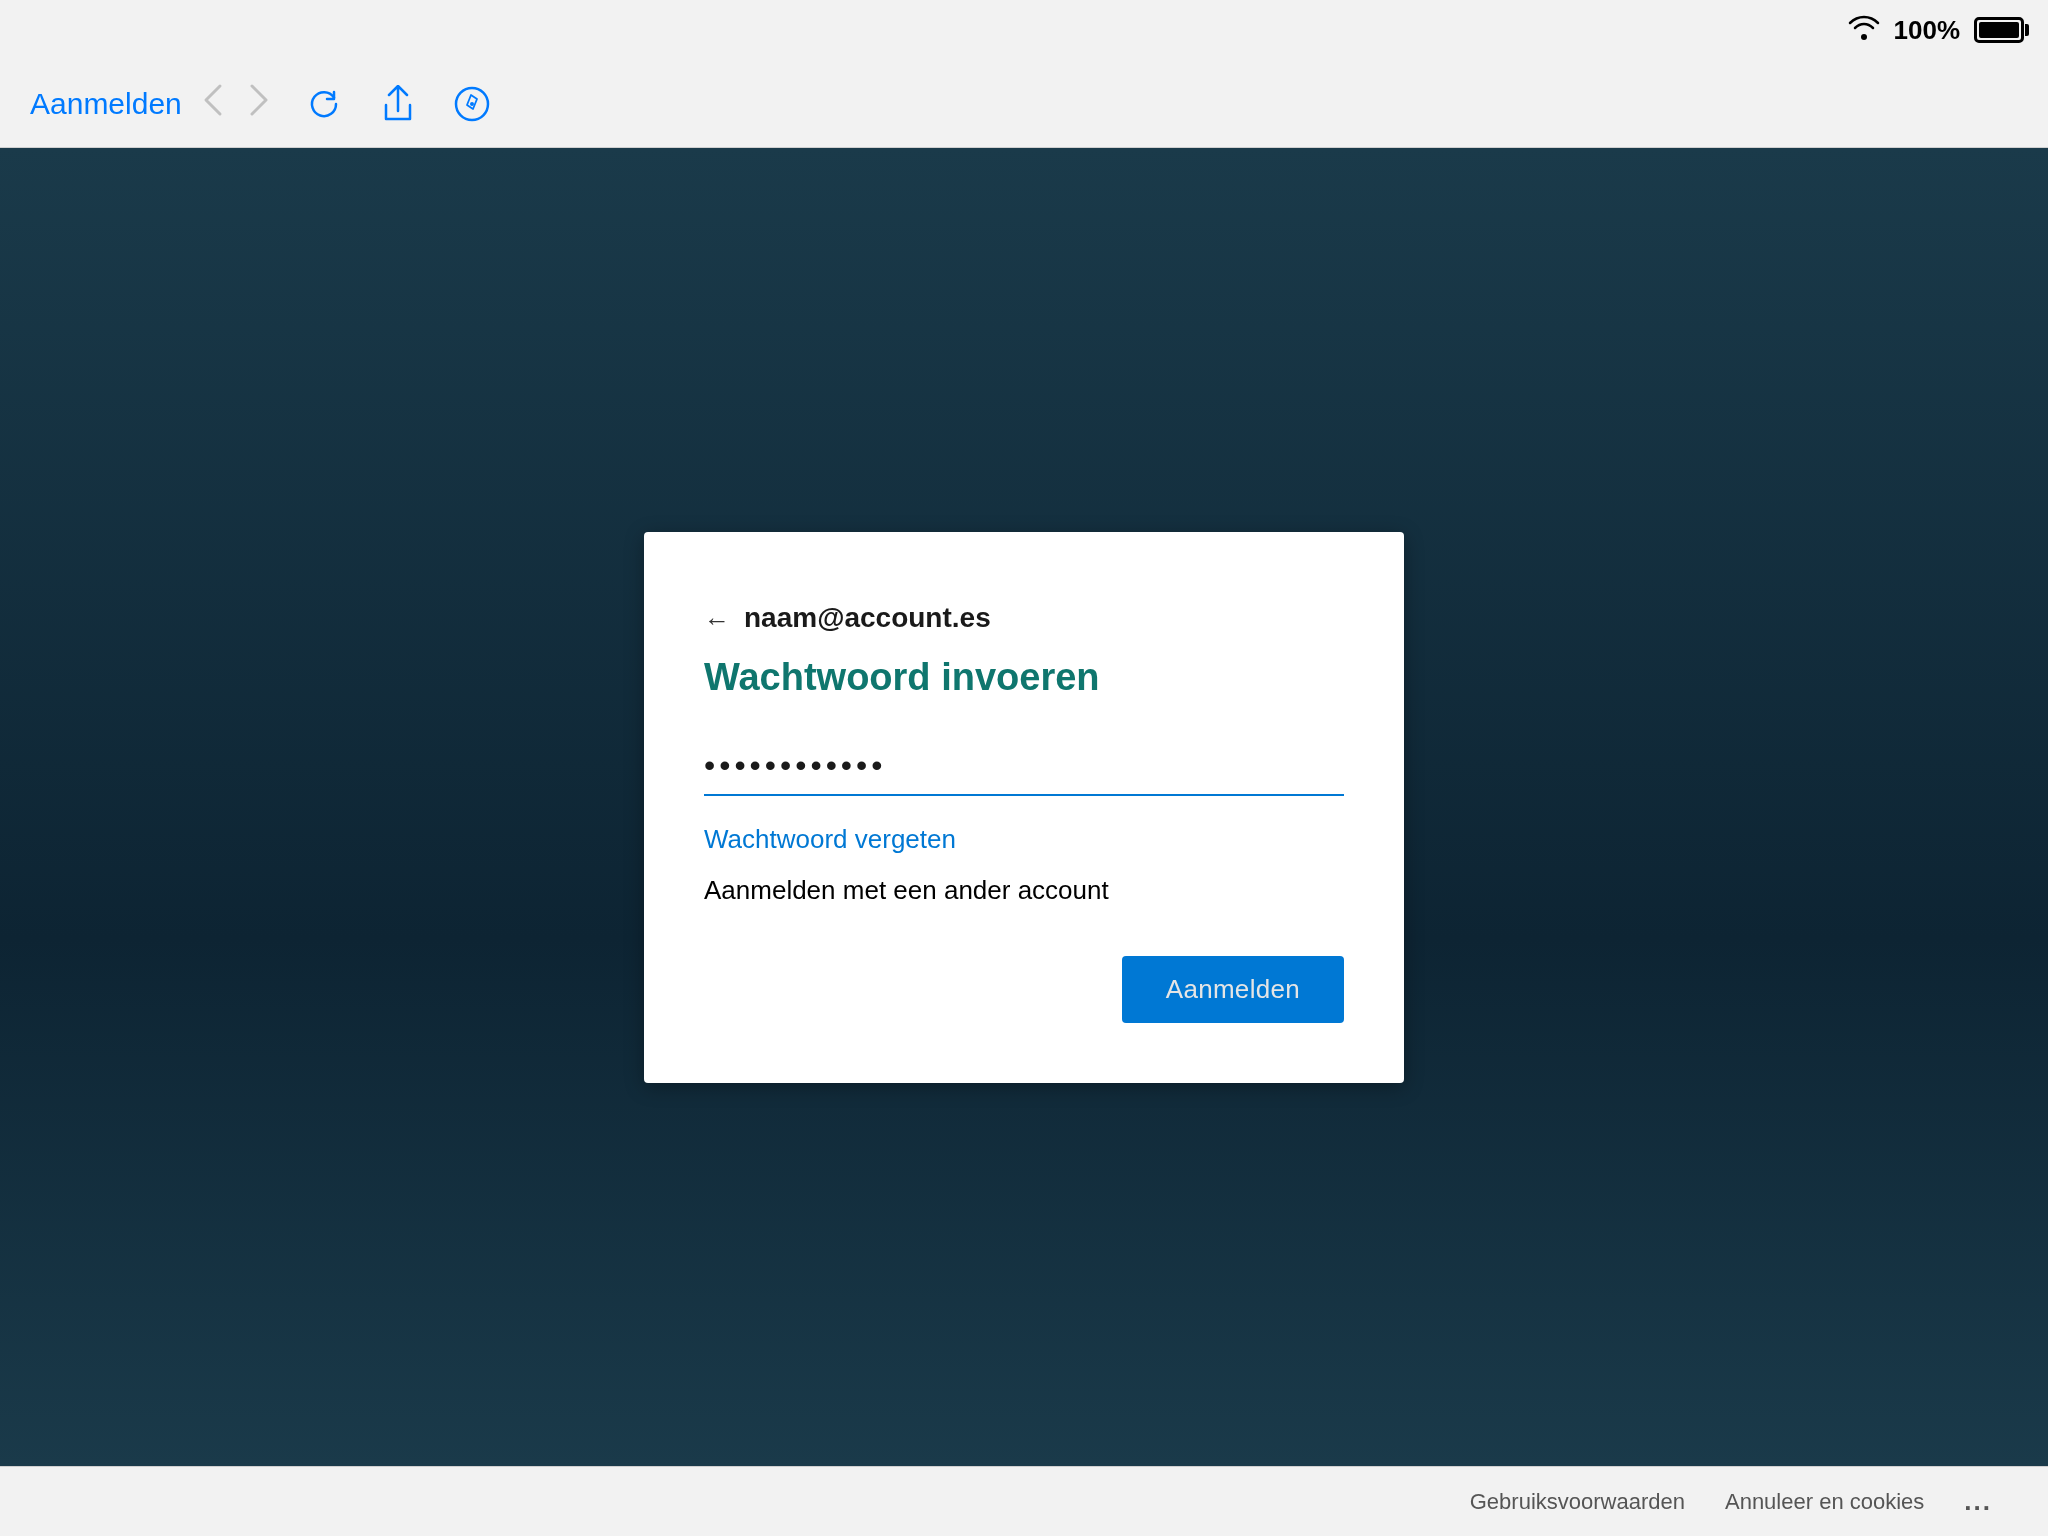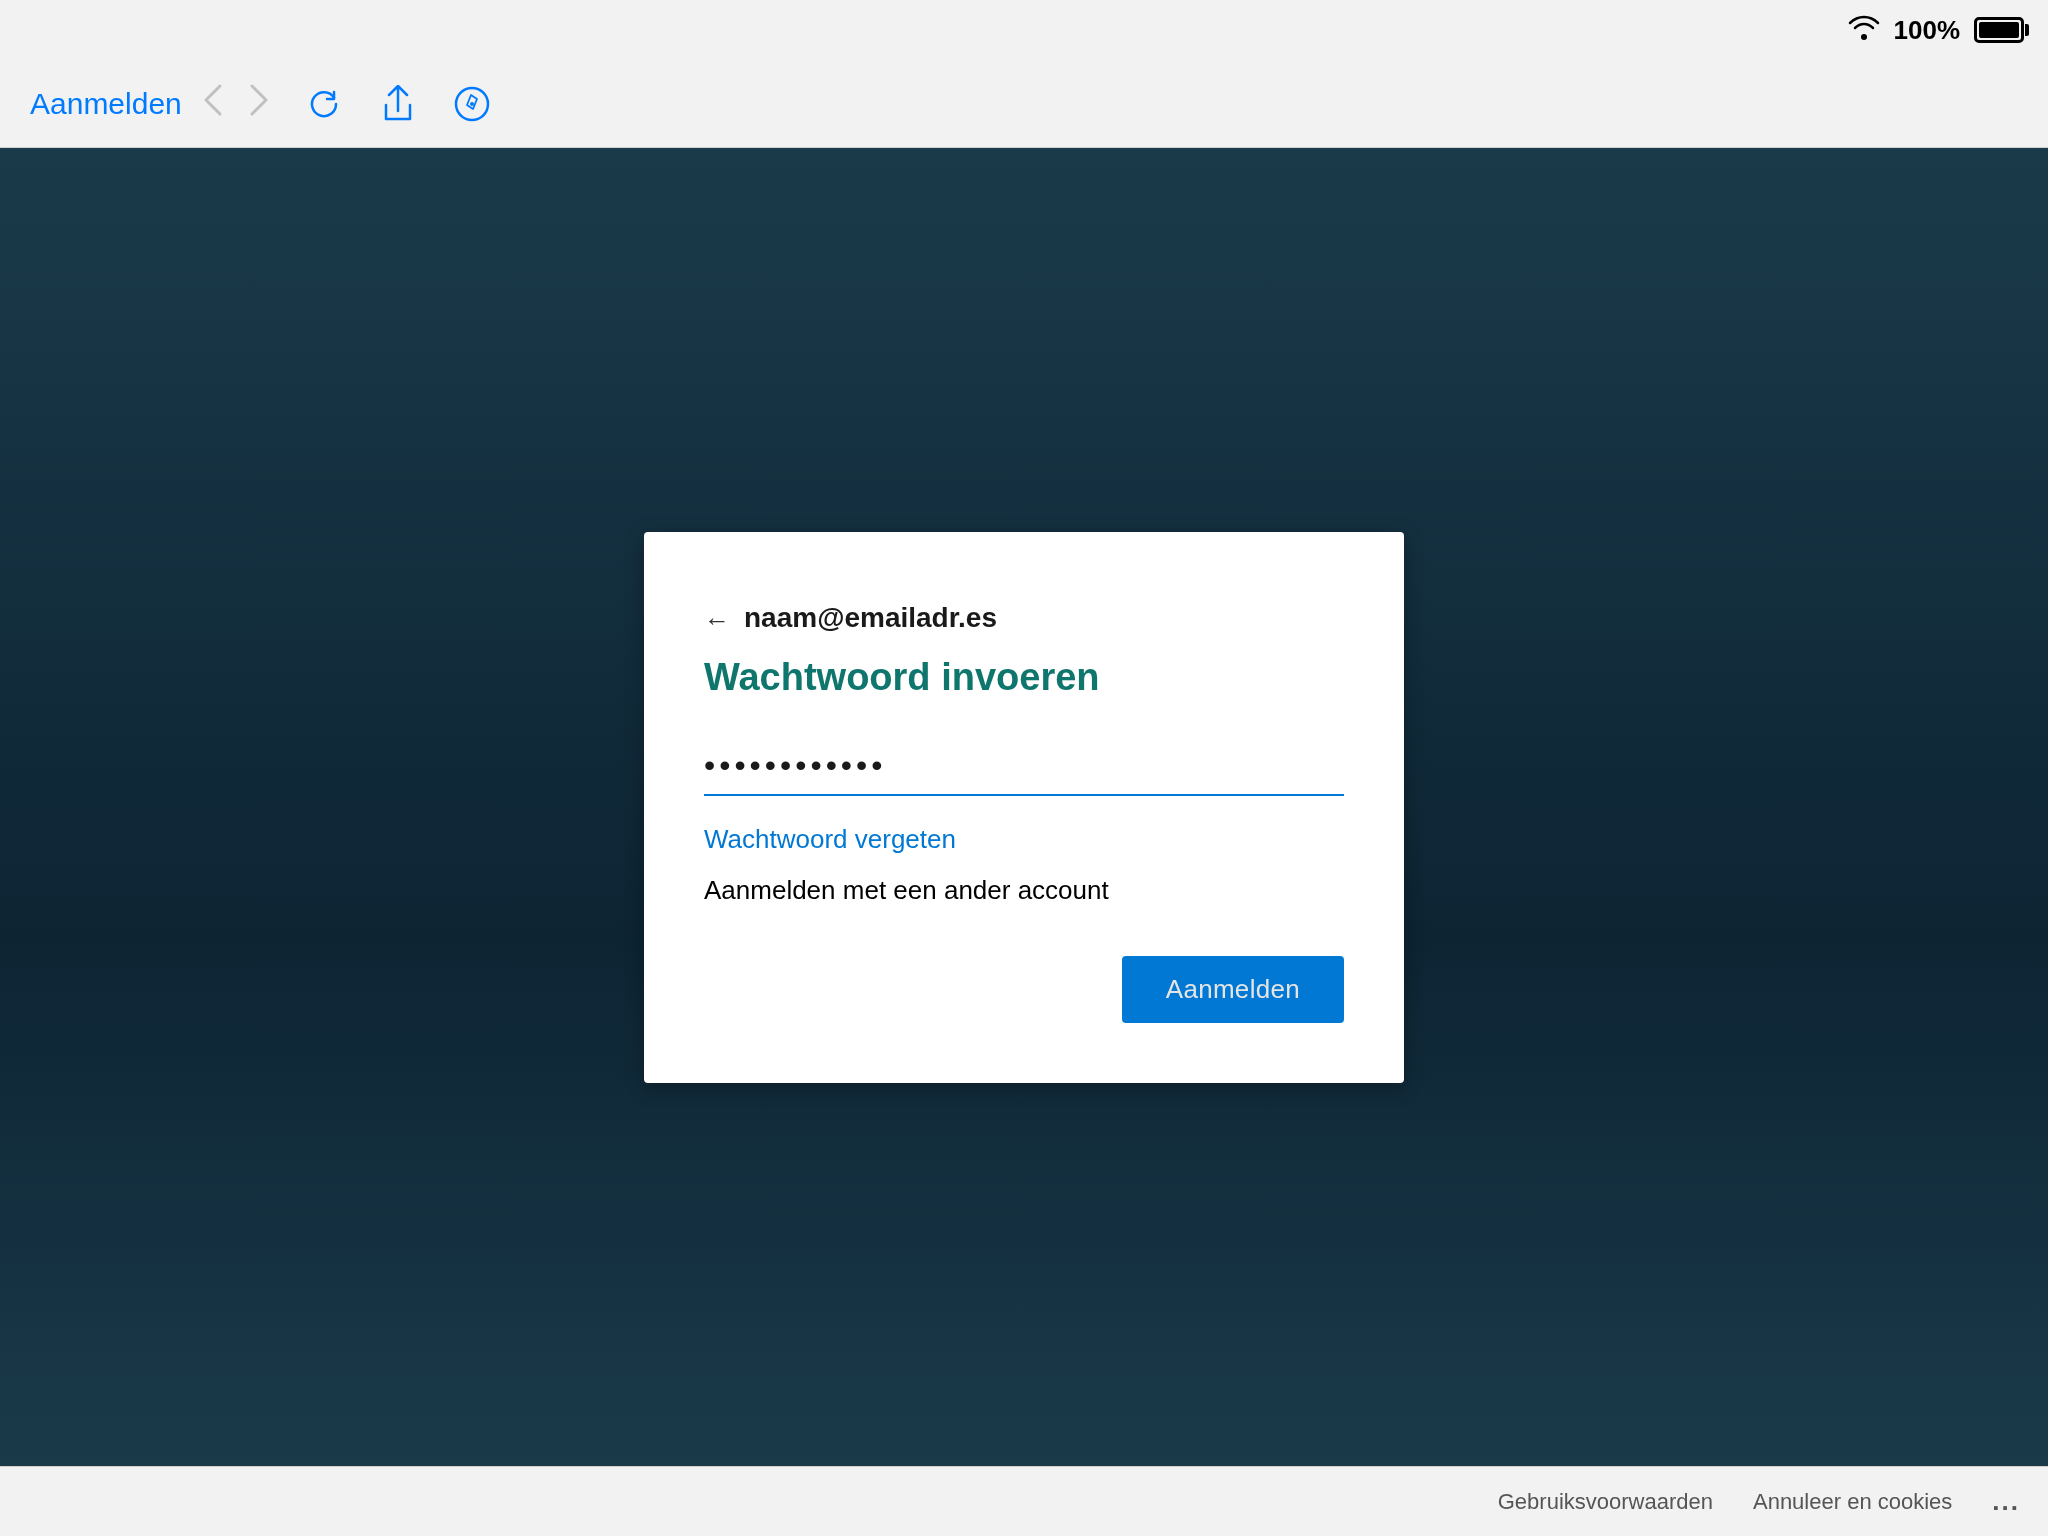--- a/index.html
+++ b/index.html
@@ -253,21 +253,21 @@
       letter-spacing: 0.3px;
     }
 
     
     .browser-footer {
       background: #f2f2f2;
       height: 70px;
       display: flex;
       align-items: center;
       justify-content: flex-end;
-      padding: 0 28px;
+      padding: 0 56px;
       gap: 40px;
       border-top: 1px solid #d0d0d0;
       flex-shrink: 0;
     }
 
     .footer-link {
       color: #555;
       font-size: 22px;
       text-decoration: none;
       cursor: pointer;
@@ -339,21 +339,21 @@
       </svg>
     </button>
   </div>
 </div>
 
 <div class="main-content">
 
   <div class="login-card">
     <div class="back-email-row">
       <span class="back-arrow">←</span>
-      <span class="email-display">naam@emailadr.es</span>
+      <span class="email-display">naam@account.es</span>
     </div>
     <div class="page-title">Wachtwoord invoeren</div>
     <div class="password-input-wrapper">
       <input class="password-input" type="password" value="••••••••••••" style="">
     </div>
     <button class="forgot-password-link">Wachtwoord vergeten</button>
     <button class="other-account-link">Aanmelden met een ander account</button>
     <div class="signin-btn-row">
       <button class="signin-btn">Aanmelden</button>
     </div>

